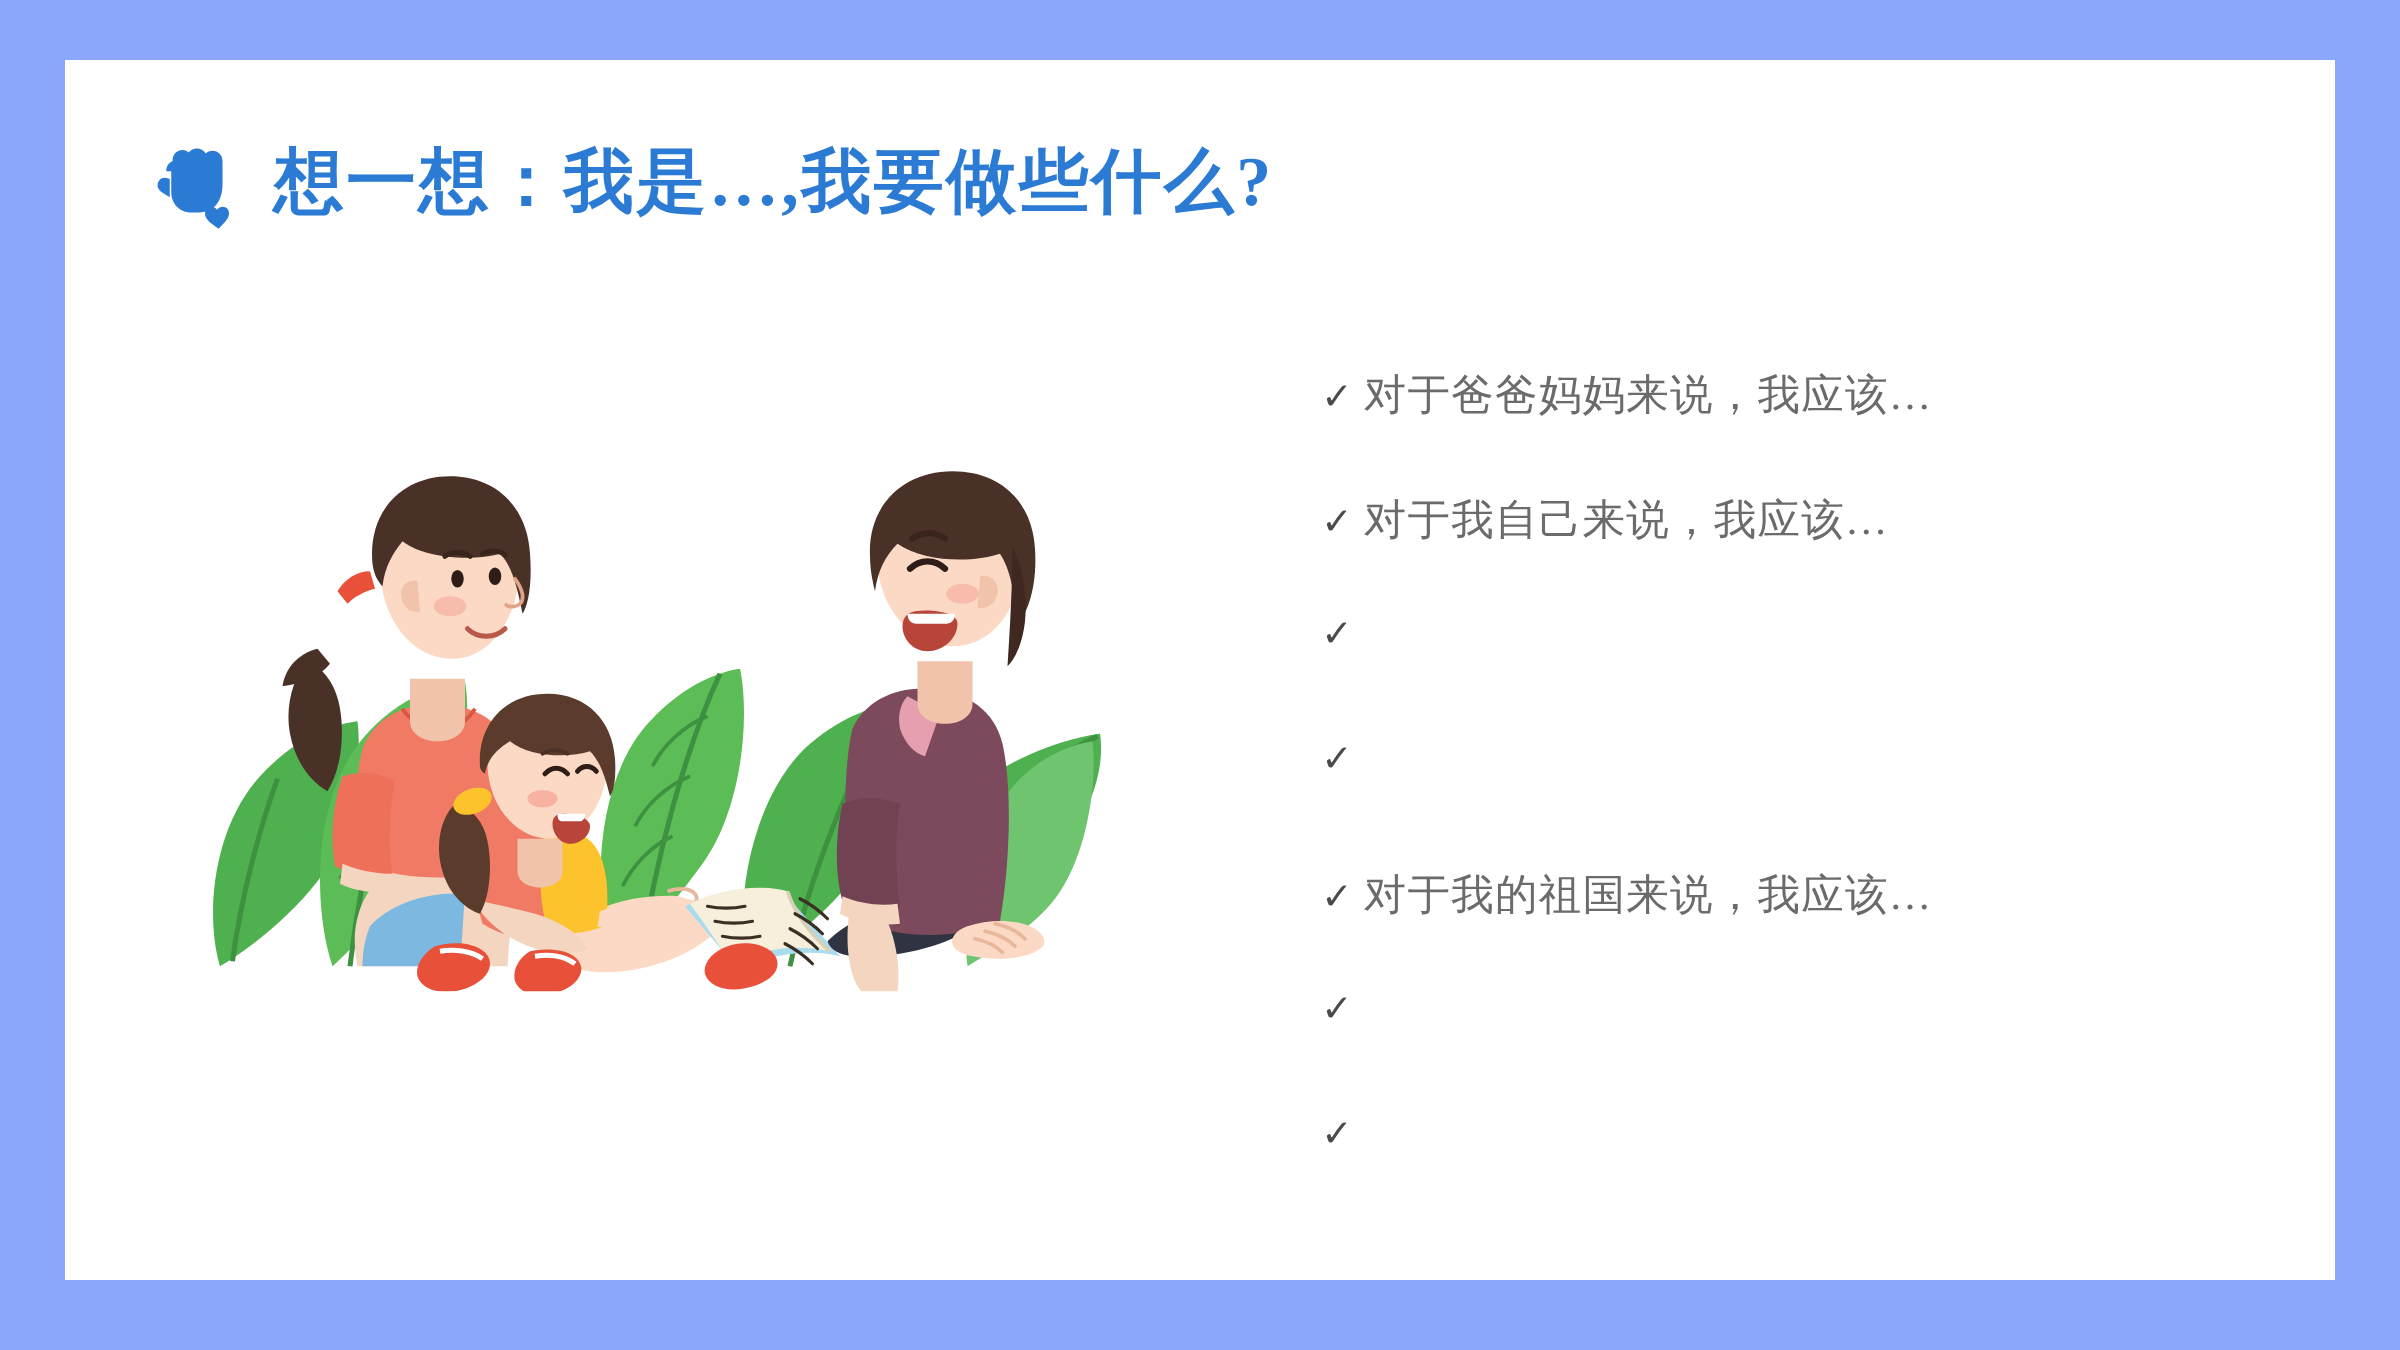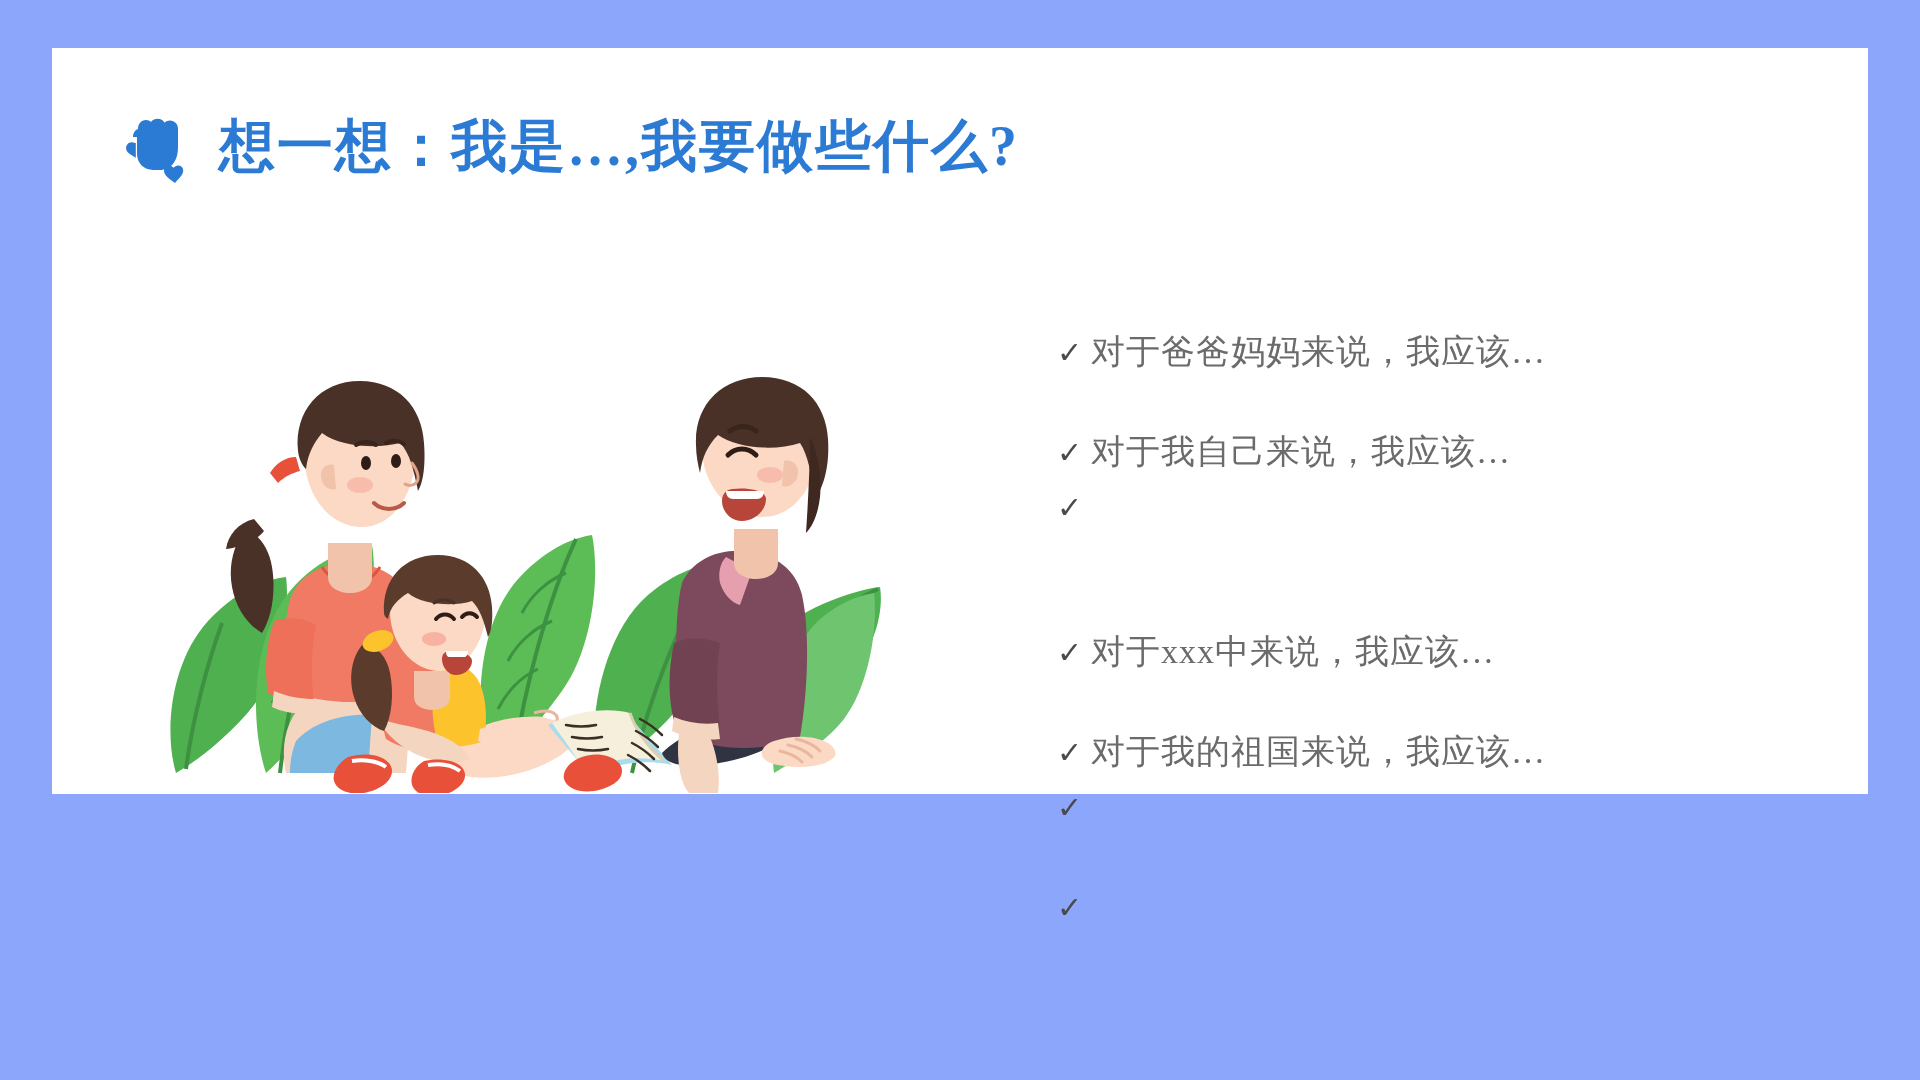--- a/index.html
+++ b/index.html
@@ -10,21 +10,21 @@
     overflow:hidden;
   }
   #slide {
     position:relative;
     width:1920px; height:1080px;
     background:#8ca6fb;
   }
   #card {
     position:absolute;
     left:52px; top:48px;
-    width:1816px; height:746px;
+    width:1816px; height:976px;
     background:#ffffff;
   }
 
   
   #title-row {
     position:absolute;
     left:65px; top:55px;
     display:flex; align-items:center;
   }
   #fist-heart-icon { width:74px; height:88px; display:block; flex:0 0 auto; }
@@ -65,21 +65,20 @@
     font-size:30px;
     line-height:1;
     font-family:"DejaVu Sans", sans-serif;
   }
   .bullet-text {
     color:#6b6b6b;
     font-family:"Liberation Serif", serif;
     font-size:34px;
     letter-spacing:1px;
     white-space:nowrap;
-    margin-top:36px;
   }
 </style>
 </head>
 <body>
 
 <div id="slide">
   <div id="card">
 
     <div id="title-row">
       <span>
@@ -276,21 +275,20 @@
         <span class="check-icon">✓</span>
         <span class="bullet-text">对于我自己来说，我应该…</span>
       </div>
 
       <div class="bullet-row">
         <span class="check-icon">✓</span>
       </div>
 
       <div class="bullet-row">
         <span class="check-icon">✓</span>
-        <span class="bullet-text">对于xxx中来说，我应该…</span>
       </div>
 
       <div class="bullet-row">
         <span class="check-icon">✓</span>
         <span class="bullet-text">对于我的祖国来说，我应该…</span>
       </div>
 
       <div class="bullet-row">
         <span class="check-icon">✓</span>
       </div>

